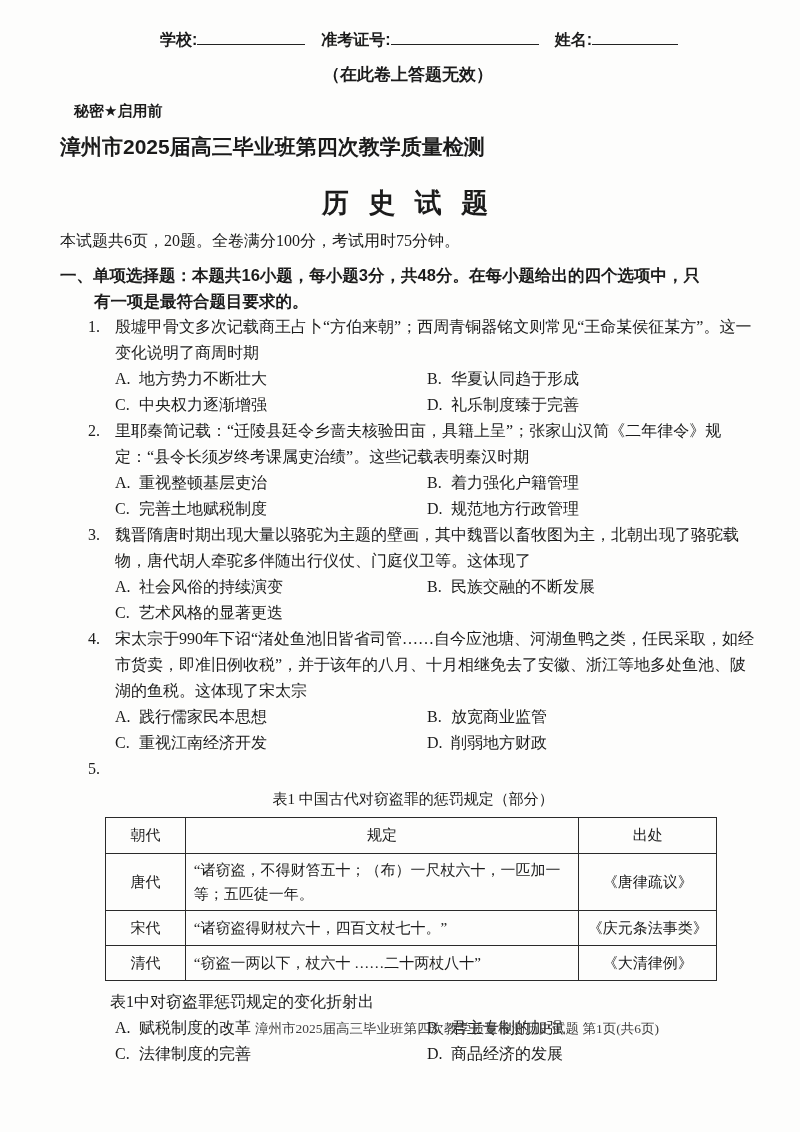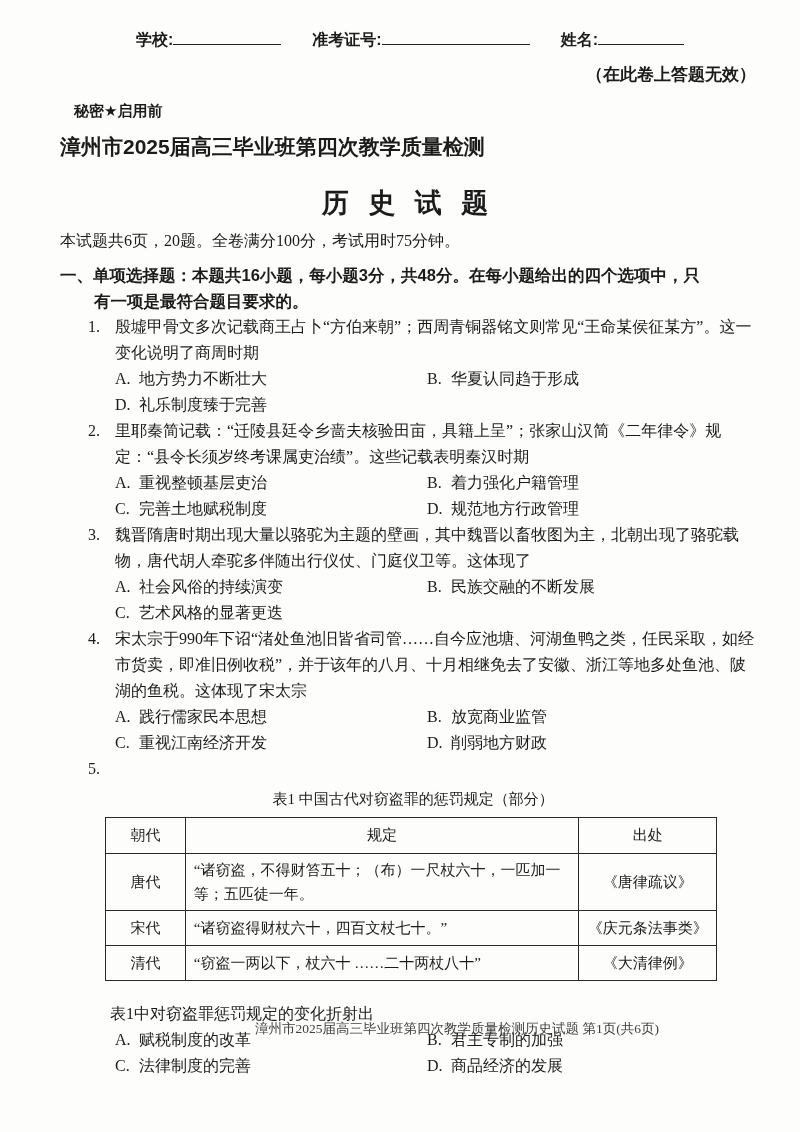--- a/index.html
+++ b/index.html
@@ -11,35 +11,35 @@
     overflow:hidden;
   }
   .page {
     position:relative;
     width:800px; height:1132px;
     background:#fdfdfc;
     padding:28px 44px 0 60px;
   }
   
   .form-row {
-    margin-left:76px;
+    margin-left:100px;
     font-size:16px;
     display:flex;
     align-items:flex-end;
-    gap:31px;
+    gap:16px;
     white-space:nowrap;
   }
   .form-label { font-family:"Liberation Sans","DejaVu Sans",sans-serif; font-weight:bold; }
   .uline { display:inline-block; border-bottom:1.5px solid #222; height:1.05em; vertical-align:baseline; }
   .w-school { width:108px; }
   .w-ticket { width:148px; }
   .w-name  { width:86px; }
 
   .invalid-notice {
-    text-align:right; margin-top:12px;
+    text-align:center; margin-top:12px;
     font-family:"Liberation Sans","DejaVu Sans",sans-serif;
     font-weight:bold; font-size:17px;
   }
   .secrecy {
     margin-top:16px; margin-left:14px;
     font-family:"Liberation Sans","DejaVu Sans",sans-serif;
     font-weight:bold; font-size:15px;
   }
   .main-title {
     margin-top:12px; 
@@ -77,21 +77,21 @@
     width:612px;
     font-size:15px;
     table-layout:fixed;
   }
   .q-table th, .q-table td { border:1.6px solid #2a2a2a; padding:4px 8px; }
   .q-table th { font-weight:normal; text-align:center; height:36px; }
   .col-dynasty { width:76px; text-align:center; }
   .col-rule    { width:375px; text-align:left; line-height:24px; padding:6px 10px; }
   .col-source  { width:131px; text-align:center; }
 
-  .followup { padding-left:50px; margin-top:20px; font-size:16px; line-height:26px; }
+  .followup { padding-left:50px; margin-top:8px; font-size:16px; line-height:26px; }
 
   .footer {
     position:absolute;
     top:1020px; left:0;
     width:800px;
     text-align:center;
     padding-left:114px;
     font-size:13.5px;
     color:#404040;
   }
@@ -125,20 +125,21 @@
     <div class="section-line2">有一项是最符合题目要求的。</div>
   </div>
 
   <div class="questions">
 
     <div class="question">
       <div class="stem"><span class="qnum">1.</span><span>殷墟甲骨文多次记载商王占卜“方伯来朝”；西周青铜器铭文则常见“王命某侯征某方”。这一变化说明了商周时期</span></div>
       <div class="options">
         <div class="opt"><span class="opt-label">A.</span><span class="opt-text">地方势力不断壮大</span></div>
         <div class="opt"><span class="opt-label">B.</span><span class="opt-text">华夏认同趋于形成</span></div>
+        <div class="opt"><span class="opt-label">C.</span><span class="opt-text">中央权力逐渐增强</span></div>
         <div class="opt"><span class="opt-label">D.</span><span class="opt-text">礼乐制度臻于完善</span></div>
       </div>
     </div>
 
     <div class="question">
       <div class="stem"><span class="qnum">2.</span><span>里耶秦简记载：“迁陵县廷令乡啬夫核验田亩，具籍上呈”；张家山汉简《二年律令》规定：“县令长须岁终考课属吏治绩”。这些记载表明秦汉时期</span></div>
       <div class="options">
         <div class="opt"><span class="opt-label">A.</span><span class="opt-text">重视整顿基层吏治</span></div>
         <div class="opt"><span class="opt-label">B.</span><span class="opt-text">着力强化户籍管理</span></div>
         <div class="opt"><span class="opt-label">C.</span><span class="opt-text">完善土地赋税制度</span></div>

